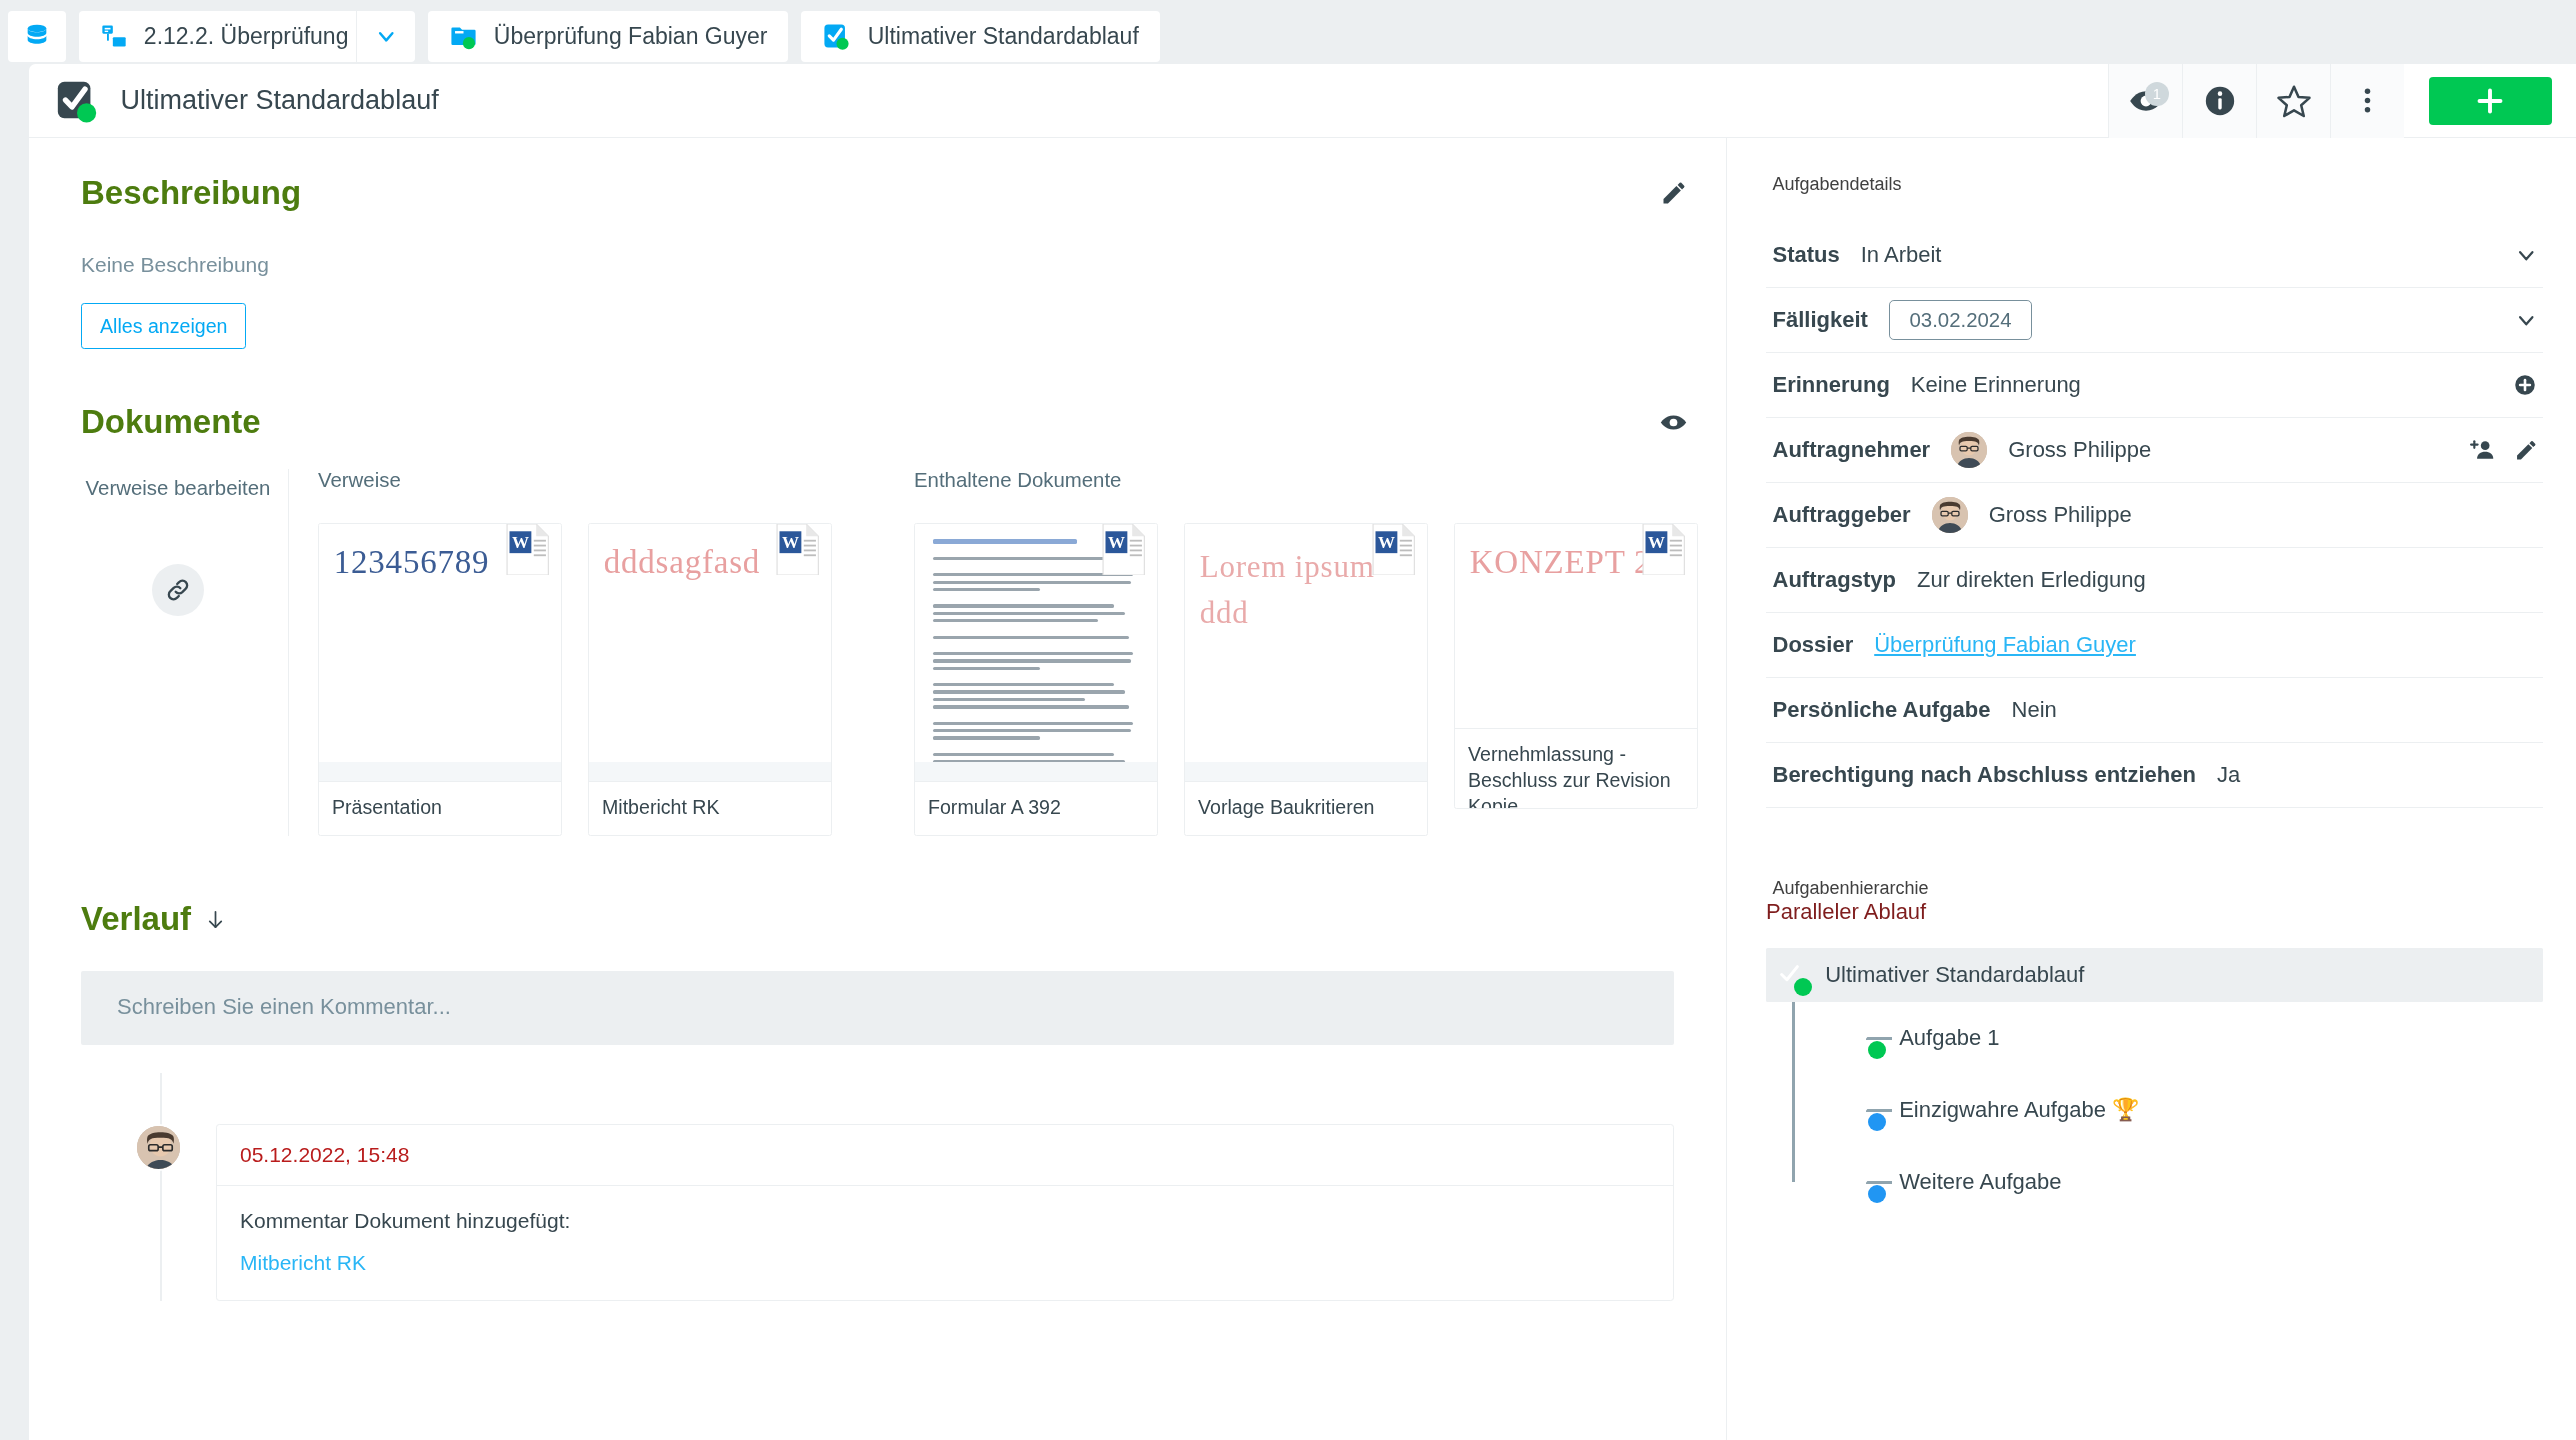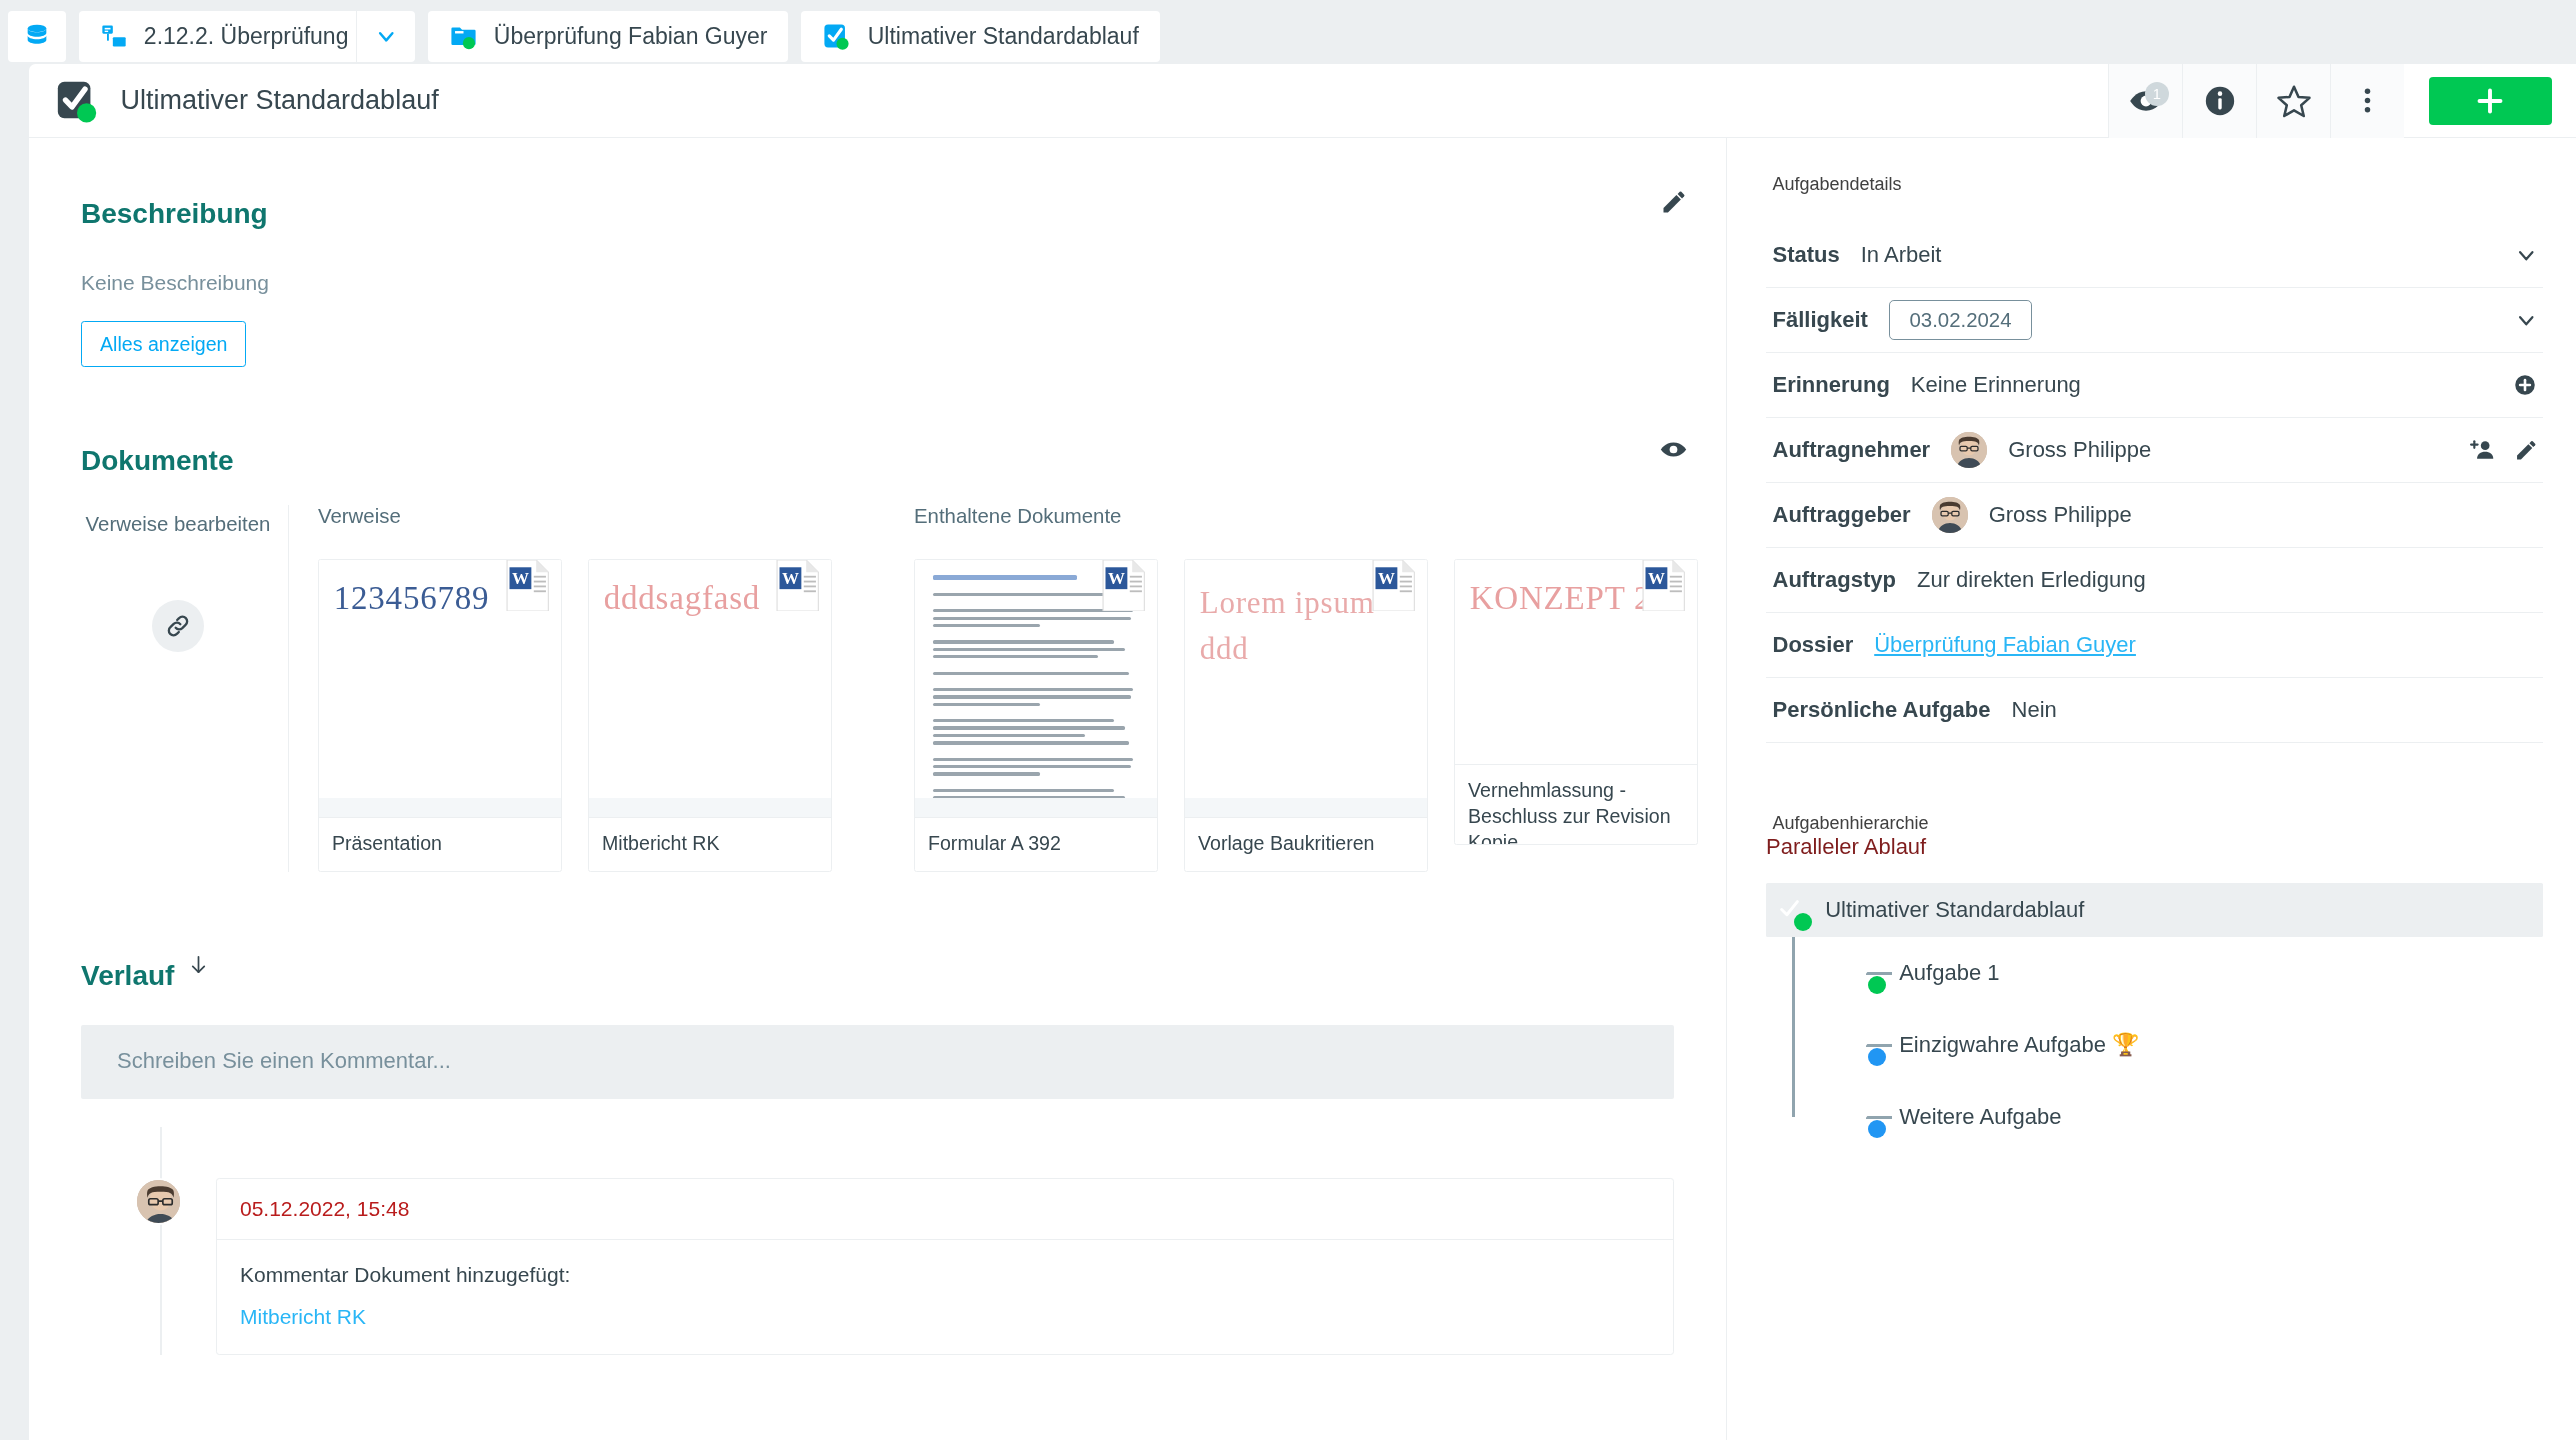--- a/index.html
+++ b/index.html
@@ -72,21 +72,21 @@
   
   .body { display: flex; position: relative; height: calc(1440px - 64px - 74px); }
   .col-main { width: 1697px; position: relative; padding: 0 0 0 0; }
   .col-side { flex: 1; border-left: 0.8px solid #eceff1; padding: 0 33px 0 39px; }
 
   
   .sec-head {
     display: flex; align-items: center; justify-content: space-between;
     padding: 0 38px 0 52px;
   }
-  .sec-title { font-size: 28px; font-weight: bold; color: #0f766e; margin-top: 24px; }
+  .sec-title { font-size: 33px; font-weight: bold; color: #4d7c0f; }
 
   .muted { color: #78909c; font-size: 21px; }
 
   
   .desc-wrap { padding-top: 36px; }
   .desc-empty { padding: 41px 52px 0 52px; }
   .btn-outline {
     margin: 26px 0 0 52px; display: inline-block;
     border: 0.8px solid #03a9f4; color: #03a9f4; background: #fff;
     font-size: 19.6px; padding: 10.6px 18px; border-radius: 3.3px; cursor: pointer;
@@ -675,20 +675,24 @@
             <div class="row">
               <span class="k">Dossier</span>
               <span class="v link">Überprüfung Fabian Guyer</span>
             </div>
 
             <div class="row">
               <span class="k">Persönliche Aufgabe</span>
               <span class="v">Nein</span>
             </div>
 
+            <div class="row">
+              <span class="k">Berechtigung nach Abschluss entziehen</span>
+              <span class="v">Ja</span>
+            </div>
 
           </div>
         </div>
 
         <div class="hier">
           <div class="side-title">Aufgabenhierarchie</div>
           <div class="sub">Paralleler Ablauf</div>
 
           <div class="tree">
 

